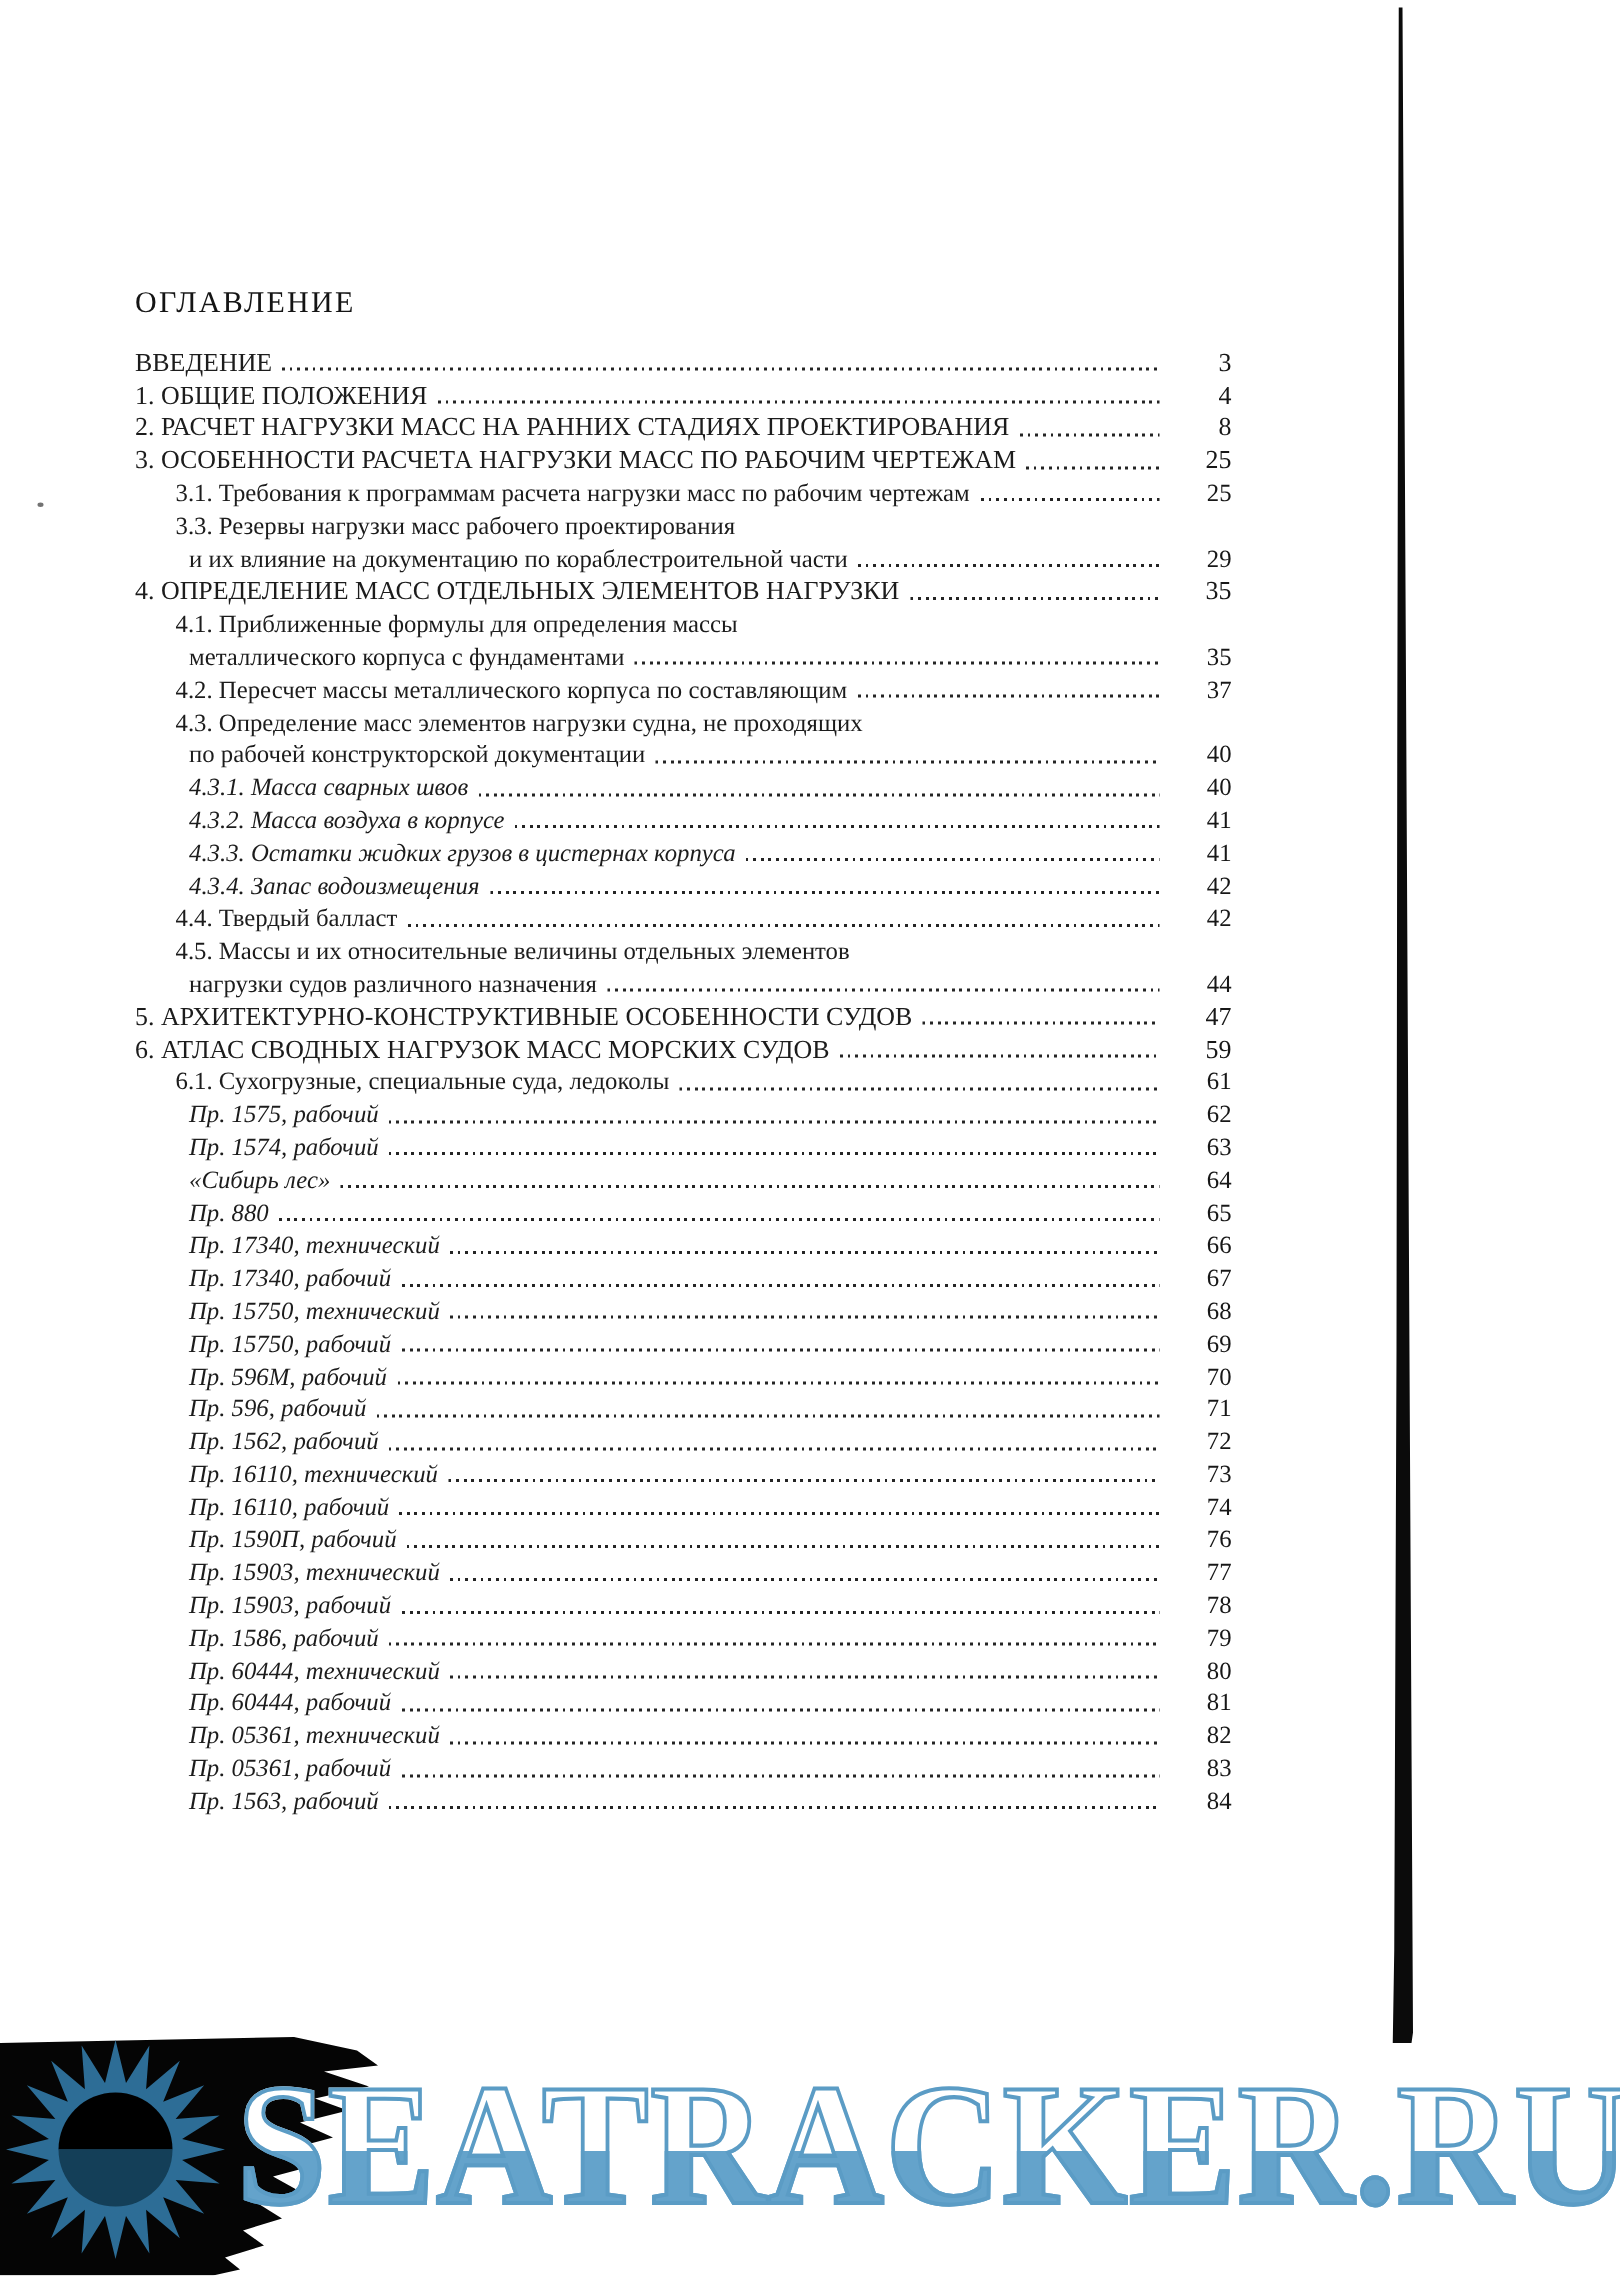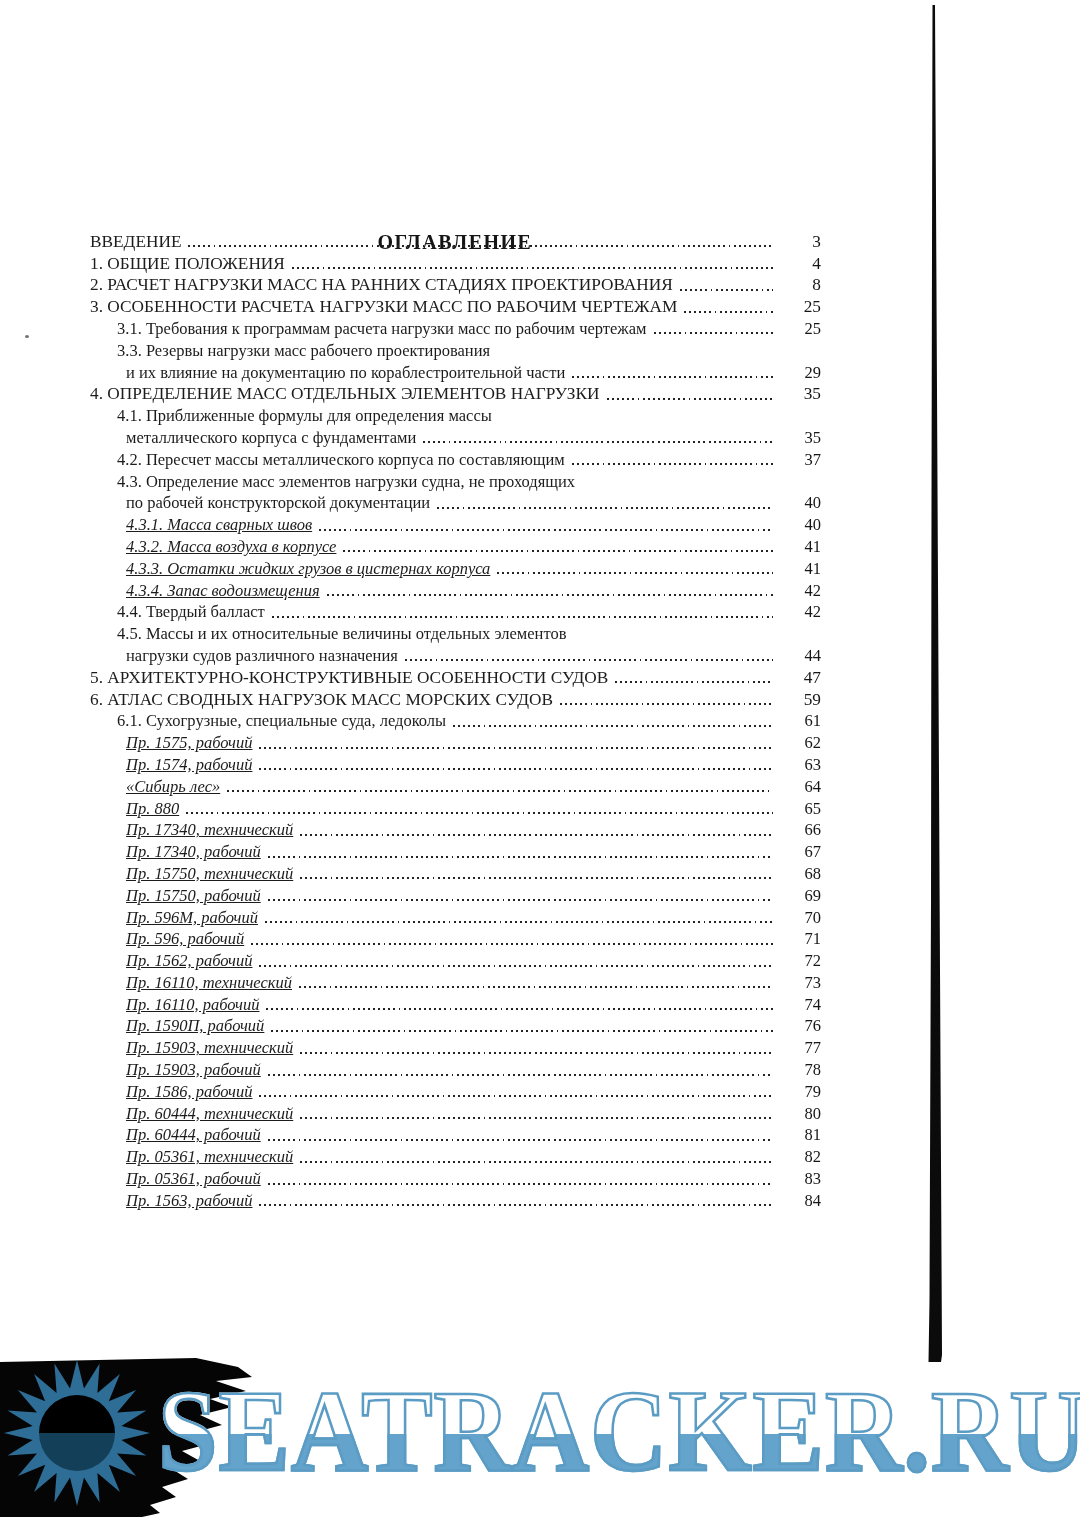--- a/index.html
+++ b/index.html
@@ -4,32 +4,32 @@
 <style>
   * { margin: 0; padding: 0; box-sizing: border-box; }
   html, body { width: 1080px; height: 1517px; background: #ffffff; overflow: hidden; }
   body { position: relative; font-family: "Liberation Serif", serif; color: #1c1c1c; }
 
   .page { position: absolute; inset: 0; background: #ffffff; }
 
   
   .title {
     position: absolute; left: 90px; top: 191px; width: 730px;
-    text-align: center; font-size: 20px; font-weight: 700;
-    letter-spacing: 1.5px; color: #141414; margin-top: 40px;
+    font-size: 20px; font-weight: 400;
+    letter-spacing: 1.5px; color: #141414;
   }
 
   
   .toc { position: absolute; left: 90px; top: 230px; width: 731px; }
   .row { display: flex; height: 21.8px; align-items: flex-end; font-size: 16.5px; }
   .row.lvl0 { font-size: 17.3px; }
   .row.lvl1 .label { padding-left: 27px; }
   .row.lvl2 .label { padding-left: 36px; }
   .label { white-space: nowrap; color: #1c1c1c; }
-  .row.it .label { font-style: italic; text-decoration: underline; }
+  .row.it .label { font-style: italic; }
   .leader {
     flex: 1 1 auto; align-self: flex-end; height: 2px;
     margin: 0 8px 4.5px 7px;
     background: repeating-linear-gradient(to right, #242424 0 1.9px, transparent 1.9px 5.1px);
   }
   .row.no-leader .leader { background: none; }
   .pagenum { width: 40px; text-align: right; white-space: nowrap; color: #171717; }
 
   
   .artifacts { position: absolute; inset: 0; pointer-events: none; }

